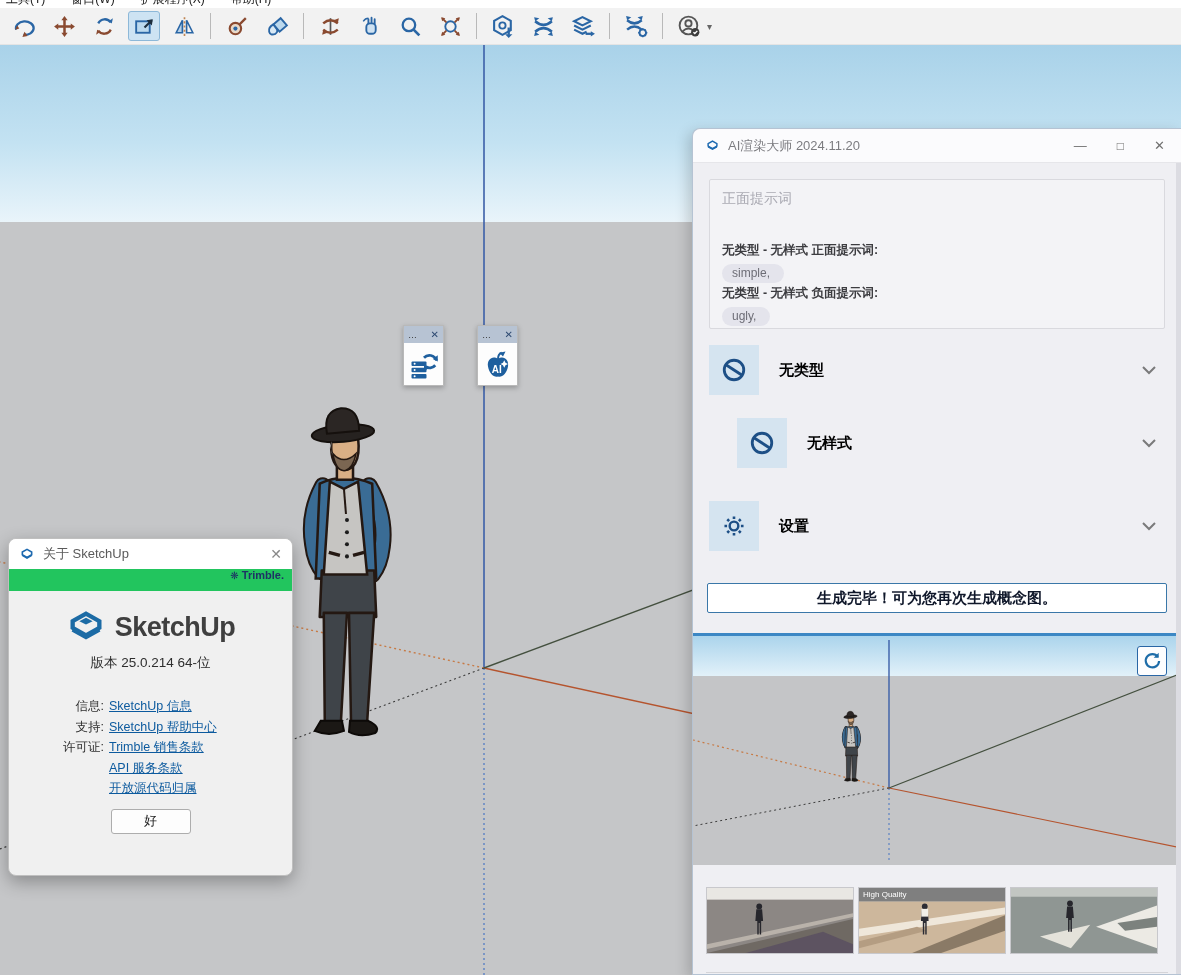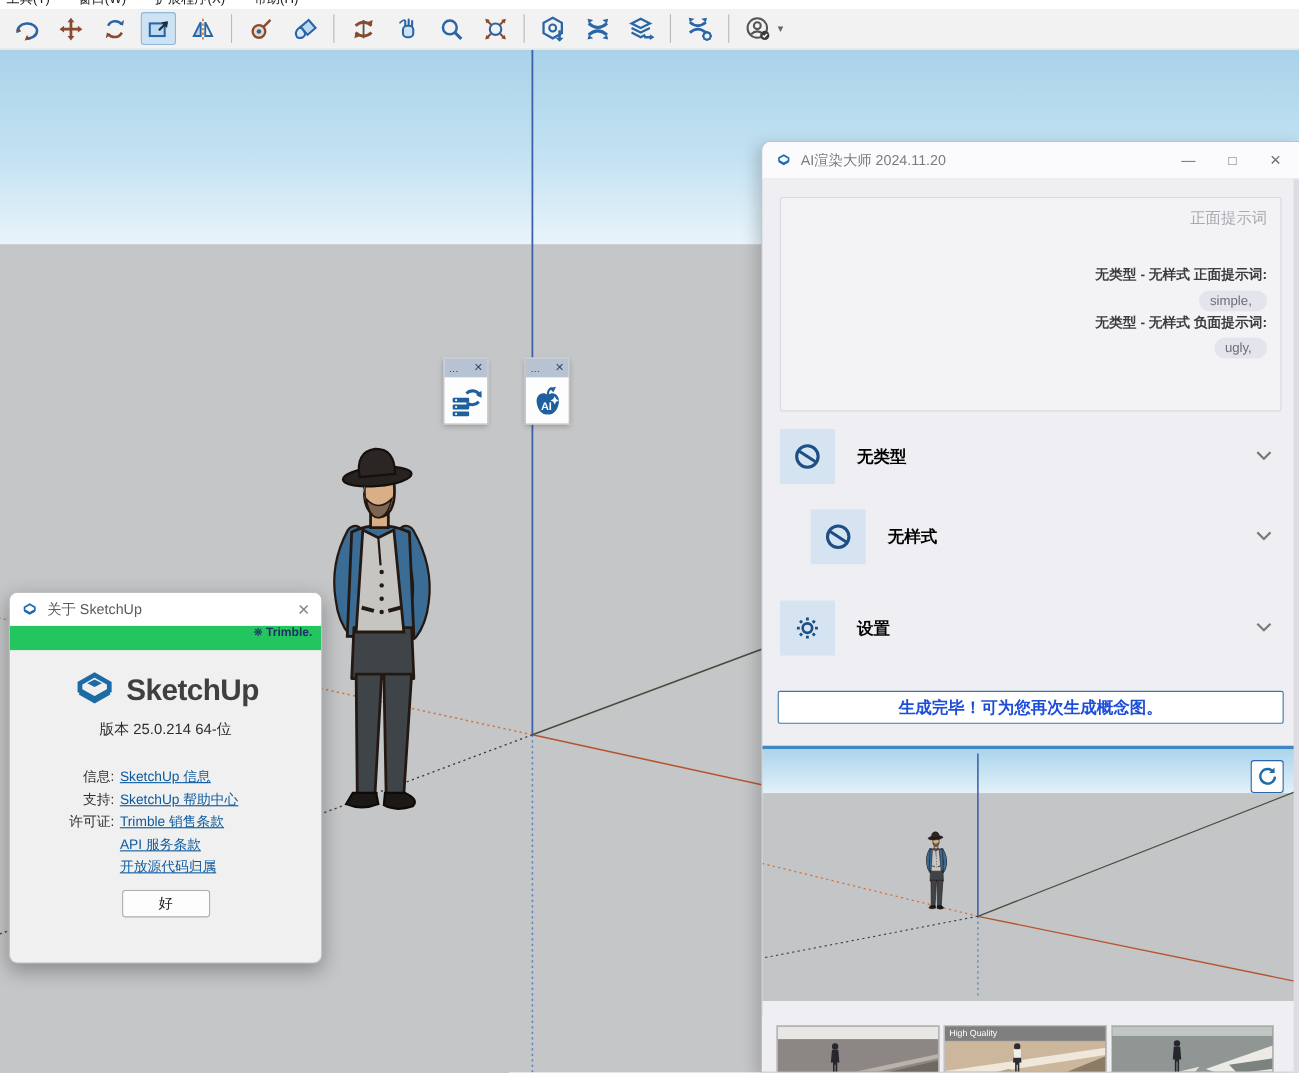--- a/index.html
+++ b/index.html
@@ -71,39 +71,39 @@
     background:#efeff3; border:1px solid #b5c3d3; border-right:none;
     border-radius:8px 0 0 0; box-shadow:-4px 4px 14px rgba(0,0,0,.18); z-index:45; overflow:hidden; }
   .panel-title { height:34px; background:#fbfbfd; border-bottom:1px solid #e6e6ea;
     display:flex; align-items:center; padding:0 12px; gap:8px; border-radius:8px 0 0 0; }
   .panel-title .ttl { flex:1; font-size:13px; color:#7c7c80; }
   .wctl { display:flex; align-items:center; gap:30px; padding-right:4px; }
   .wctl span { font-size:13px; color:#6f6f6f; }
   .wctl .wmax { font-size:12px; }
   .scrolltrack { position:absolute; right:0; top:34px; bottom:0; width:5px; background:#dcdce2; }
 
-  .promptbox { margin:16px 16px 0; height:195px; background:#f3f3f6;
-    border:1px solid #d9d9de; border-radius:2px; padding:10px 12px; position:relative;text-align:right; }
+  .promptbox { margin:16px 16px 0; height:150px; background:#f3f3f6;
+    border:1px solid #d9d9de; border-radius:2px; padding:10px 12px; position:relative; }
   .ph { font-size:14px; color:#a9a9b2; }
   .plabel { font-size:12.5px; font-weight:bold; color:#3c3c40; margin-top:8px; }
   .plabel.first { margin-top:34px; }
   .pill { display:inline-block; margin-top:5px; padding:2px 14px 3px 10px;
     background:#e4e4ec; border-radius:10px; font-size:12px; color:#6d6d76; }
 
   .sec { display:flex; align-items:center; margin:0 16px; }
   .sec-icon { width:50px; height:50px; background:#d5e4f0; display:flex;
     align-items:center; justify-content:center; }
   .sec-icon svg { width:26px; height:26px; }
   .sec-label { margin-left:20px; font-size:15px; font-weight:bold; color:#000000; flex:1;font-family:Liberation Mono, monospace; }
   .sec-chev svg { width:16px; height:10px; margin-right:8px; }
   .sec1 { margin-top:16px; } .sec2 { margin-top:23px;padding-left:28px; } .sec3 { margin-top:33px; }
 
   .genbtn { margin:32px 14px 0; height:30px; background:#fff; border:1px solid #3a77a8;
     border-radius:2px; display:flex; align-items:center; justify-content:center;
-    font-size:15px; font-weight:bold; color:#1d4ed8; }
+    font-size:15px; font-weight:bold; color:#0f172a; }
 
   .preview { position:relative; margin-top:20px; width:100%; height:232px;
     border-top:3px solid #3c87c4; overflow:hidden; background:#c4c5c7; }
   .pv-sky { position:absolute; left:0; top:0; width:100%; height:40px;
     background:linear-gradient(#abd4ec, #e2f1f9); }
   .pv-axes { position:absolute; left:0; top:0; width:489px; height:229px; }
   .person-mini { position:absolute; left:146px; top:64px; width:26px; height:92px; }
   .refreshbtn { position:absolute; right:14px; top:10px; width:30px; height:30px;
     background:#fdfdfe; border:1.5px solid #2a66a5; border-radius:3px;
     display:flex; align-items:center; justify-content:center; }

